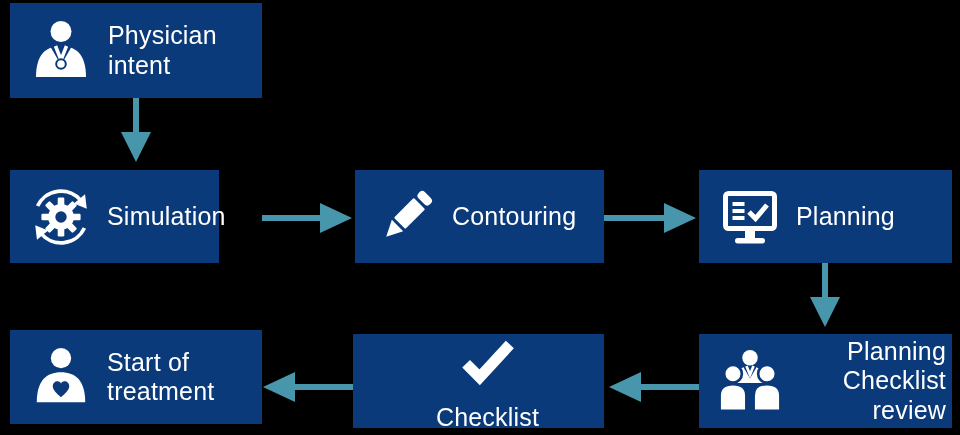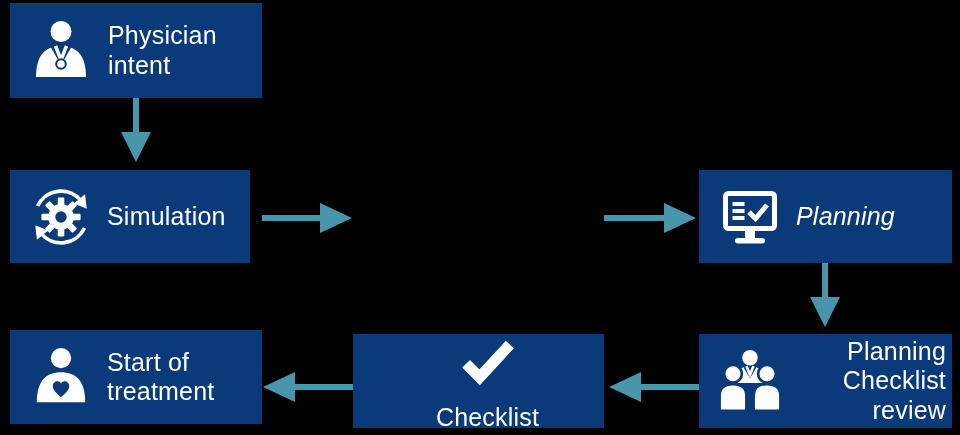--- a/index.html
+++ b/index.html
@@ -13,23 +13,23 @@
     padding-left:18px;gap:13px;
   }
   .icon{flex:0 0 auto;display:flex;align-items:center;justify-content:center;width:66px;}
   .icon svg{display:block;}
   .label{
     font-size:25px;line-height:29.5px;letter-spacing:.2px;font-weight:400;
     max-width:150px;color:#fff;
   }
   
   #n-physician{left:10px;top:3px;width:252px;height:95px;gap:14px;}
-  #n-simulation{left:10px;top:170px;width:240px;height:93px;}
+  #n-simulation{left:10px;top:170px;width:209px;height:93px;}
   #n-contouring{left:355px;top:170px;width:249px;height:93px;}
-  #n-planning{left:699px;top:170px;width:253px;height:93px;font-style:italic;}
+  #n-planning{left:699px;top:170px;width:253px;height:93px;}
   #n-start{left:10px;top:330px;width:252px;height:94px;}
   #n-checklist{left:353px;top:334px;width:251px;height:94px;flex-direction:column;}
   #n-review{left:699px;top:334px;width:253px;height:94px;text-align:right;}
   .arrow{position:absolute;}
   #a1{left:118px;top:98px;}
   #a2{left:262px;top:201px;}
   #a3{left:604px;top:201px;}
   #a4{left:807px;top:263px;}
   #a5{left:608px;top:370px;}
   #a6{left:262px;top:370px;}
@@ -70,20 +70,32 @@
         <g id="cycArc">
           <path d="M9.3 21.4 A25 25 0 0 1 51.2 15.9" fill="none" stroke="#fff" stroke-width="3.6"></path>
           <polygon points="57,24 44.5,18.9 55.3,9.9" fill="#fff"></polygon>
         </g>
         <use href="#cycArc" transform="rotate(180 32 32)"></use>
       </svg>
     </span>
     <span class="label">Simulation</span>
   </div>
 
+  <div class="node" id="n-contouring">
+    <span class="icon">
+      <svg width="64" height="64" viewBox="0 0 64 64">
+        <g transform="rotate(45 32 32)" fill="#fff">
+          <rect x="24" y="1" width="16" height="9" rx="4"></rect>
+          <rect x="24" y="13" width="16" height="28" rx="1"></rect>
+          <path d="M24 44 L40 44 L32 60 Z"></path>
+        </g>
+      </svg>
+    </span>
+    <span class="label">Contouring</span>
+  </div>
 
   <div class="node" id="n-planning">
     <span class="icon">
       <svg width="64" height="62" viewBox="0 0 64 62">
         <rect x="7.5" y="7.5" width="49" height="35" rx="3" fill="none" stroke="#fff" stroke-width="5"></rect>
         <g fill="#fff">
           <rect x="14.5" y="16" width="12" height="4"></rect>
           <rect x="14.5" y="23" width="12" height="4"></rect>
           <rect x="14.5" y="30" width="12" height="4"></rect>
         </g>

